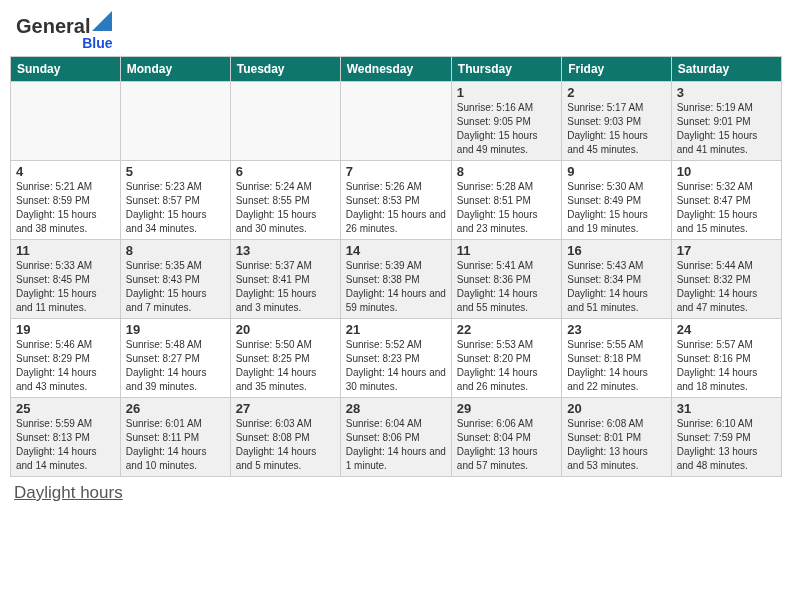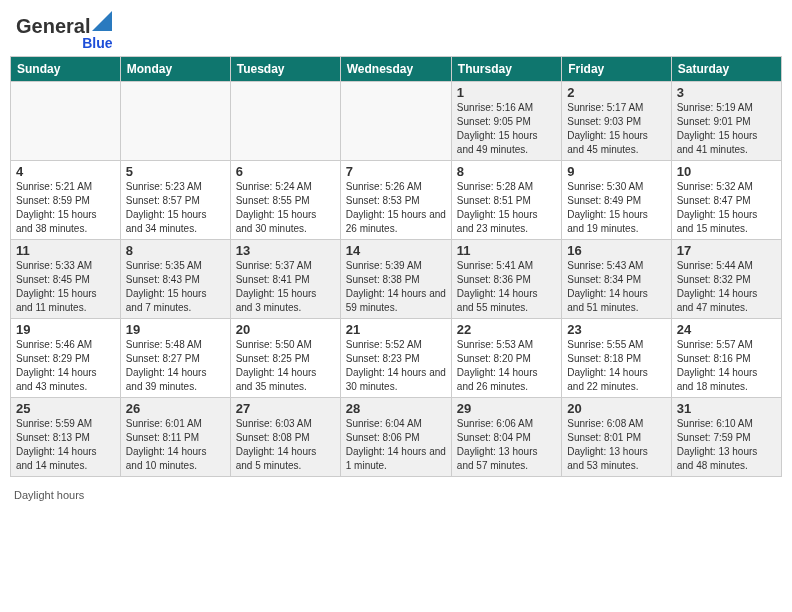--- a/index.html
+++ b/index.html
@@ -73,24 +73,25 @@
       color: #333;
       display: block;
       margin-bottom: 1px;
     }
     .day-info {
       color: #333;
       font-size: 10px;
       line-height: 1.4;
     }
     .footer {
-      margin-top: 12px;
-      font-size: 11px;
+      margin-top: 6px;
+      font-size: 17px;
       color: #555;
       padding-left: 4px;
+      text-decoration: underline;
     }
     
     .logo-wrapper {
       display: flex;
       align-items: center;
     }
     .logo-text-part {
       font-size: 20px;
       font-weight: bold;
       line-height: 1;

